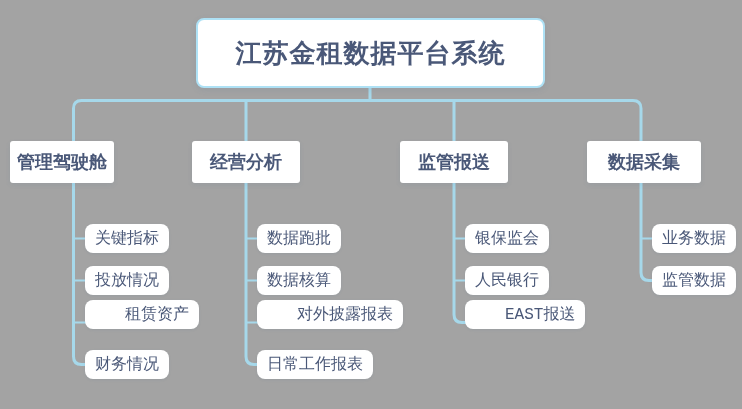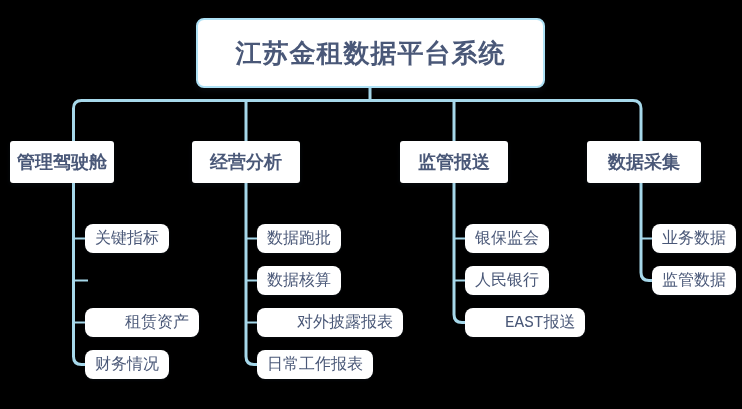--- a/index.html
+++ b/index.html
@@ -2,21 +2,21 @@
 <html><head>
 <meta charset="utf-8">
 <style>
   html, body { margin: 0; padding: 0; }
   body { font-family: "Liberation Sans", "DejaVu Sans", sans-serif; }
 
   .stage {
     position: relative;
     width: 742px;
     height: 409px;
-    background: #000000;
+    background: #a3a3a3;
     overflow: hidden;
   }
 
   .connectors {
     position: absolute;
     left: 0; top: 0;
     width: 742px; height: 409px;
     z-index: 0;
   }
   .connectors path { fill: none; stroke: #a6d8ea; }
@@ -67,21 +67,21 @@
     font-weight: normal;
     box-shadow: 0 1px 3px rgba(70,110,150,0.10);
     text-align: right;
   }
   .col-1 { left: 85px; }
   .col-2 { left: 257px; }
   .col-3 { left: 465px; font-family: Liberation Mono, monospace; }
   .col-4 { left: 652px; }
   .row-1 { top: 224px; }
   .row-2 { top: 266px; }
-  .row-3 { top: 308px; padding-left: 40px; }
+  .row-3 { top: 300px; padding-left: 40px; }
   .row-4 { top: 350px; }
 </style>
 </head>
 <body>
 
 <div class="stage">
 
   <svg class="connectors" viewBox="0 0 742 409" xmlns="http://www.w3.org/2000/svg">
 
     <path class="trunk" d="M370 87 V100"></path>
@@ -110,20 +110,21 @@
   </svg>
 
   <div class="node root-node">江苏金租数据平台系统</div>
 
   <div class="node branch-node branch-1">管理驾驶舱</div>
   <div class="node branch-node branch-2">经营分析</div>
   <div class="node branch-node branch-3">监管报送</div>
   <div class="node branch-node branch-4">数据采集</div>
 
   <div class="node child-node col-1 row-1">关键指标</div>
+  <div class="node child-node col-1 row-2">投放情况</div>
   <div class="node child-node col-1 row-3">租赁资产</div>
   <div class="node child-node col-1 row-4">财务情况</div>
 
   <div class="node child-node col-2 row-1">数据跑批</div>
   <div class="node child-node col-2 row-2">数据核算</div>
   <div class="node child-node col-2 row-3">对外披露报表</div>
   <div class="node child-node col-2 row-4">日常工作报表</div>
 
   <div class="node child-node col-3 row-1">银保监会</div>
   <div class="node child-node col-3 row-2">人民银行</div>

